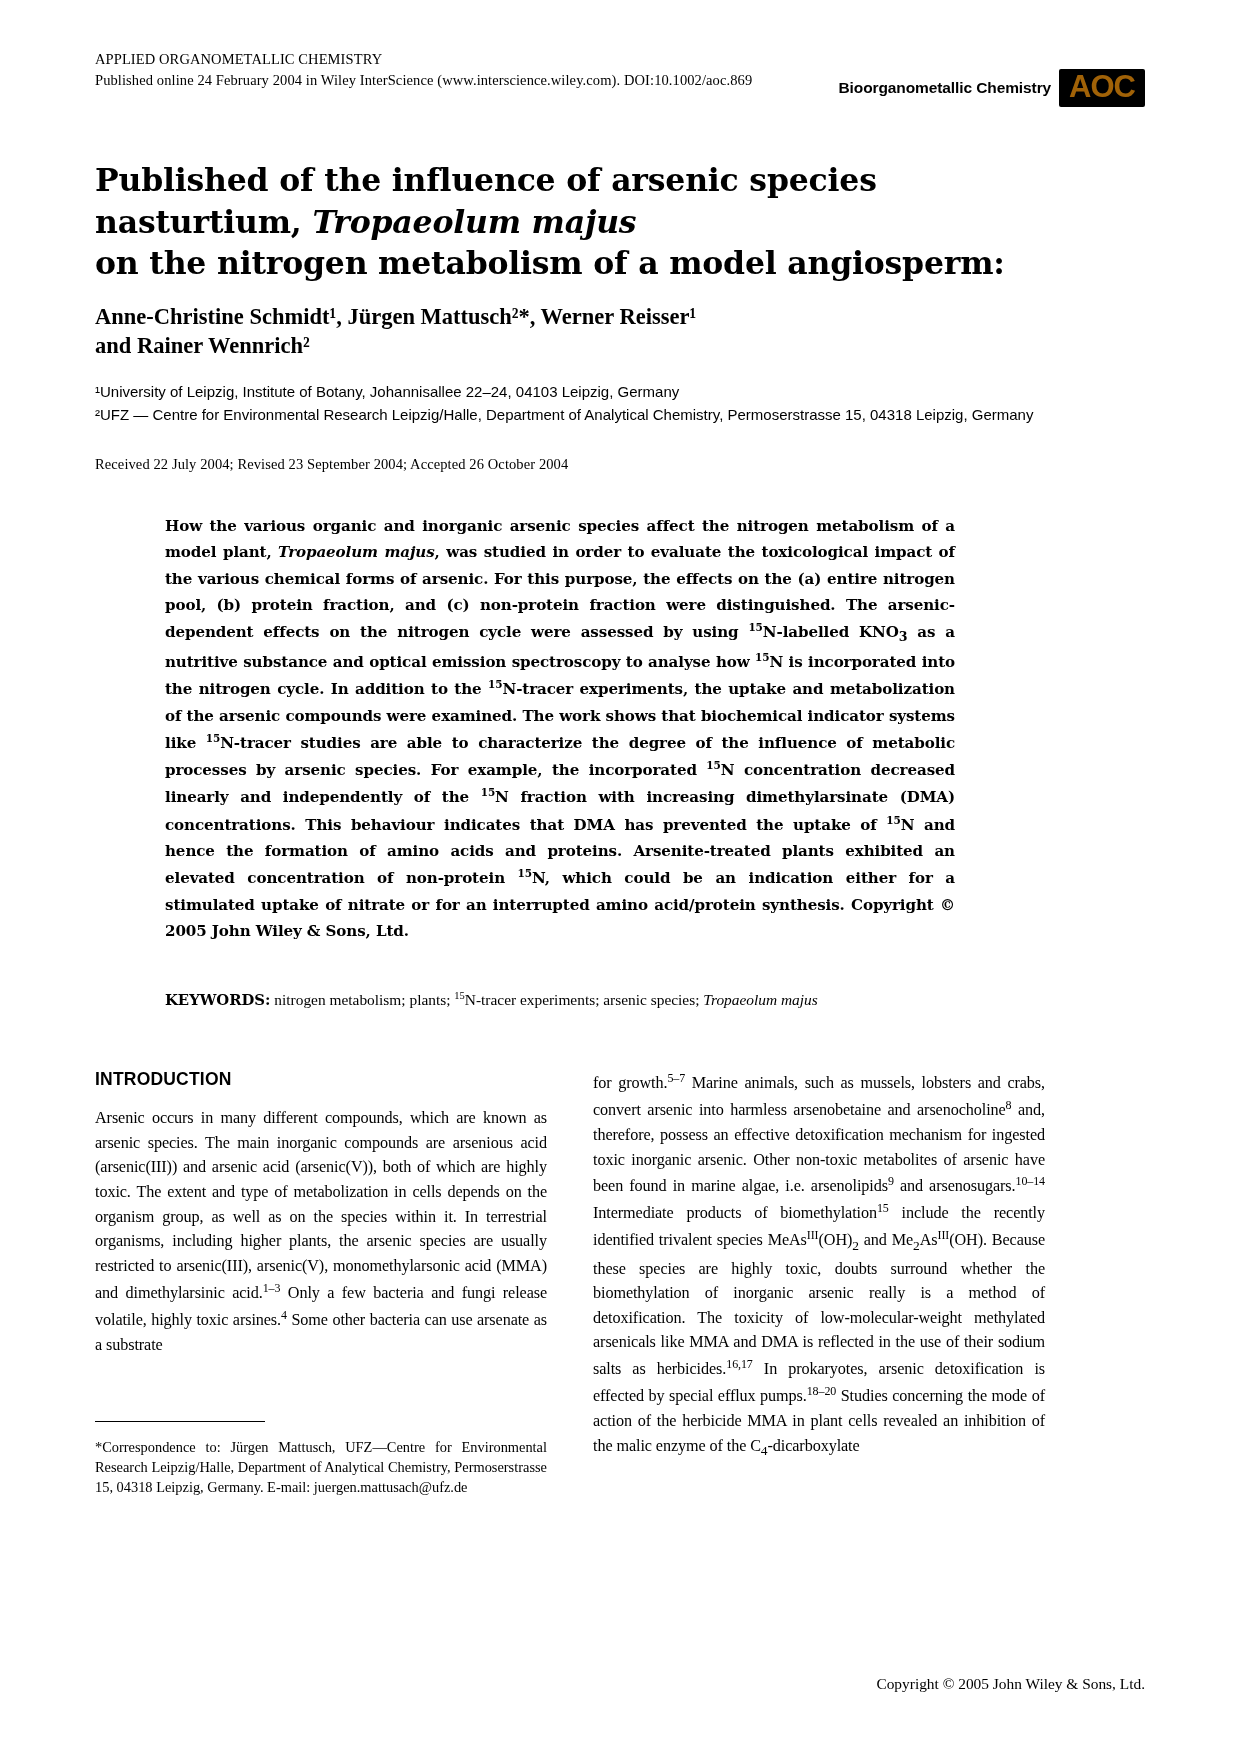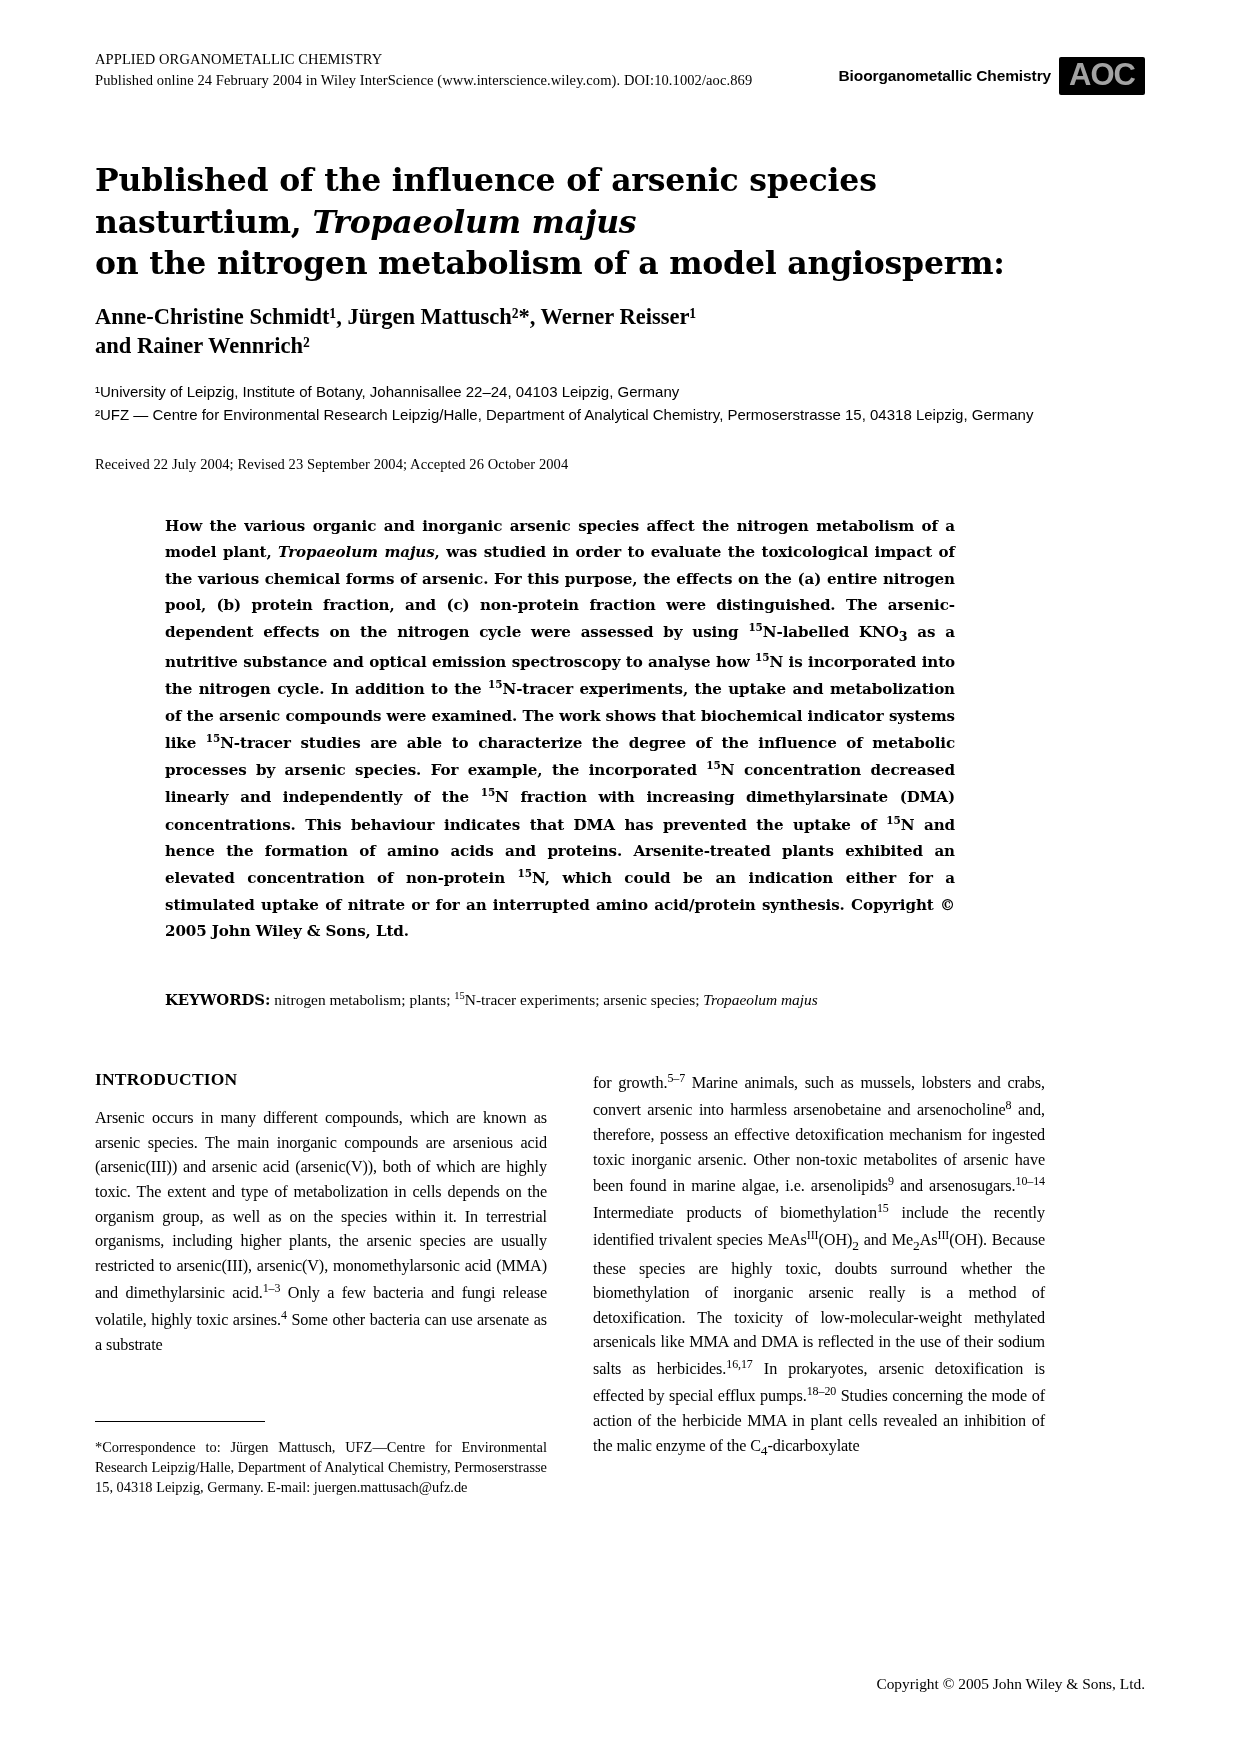--- a/index.html
+++ b/index.html
@@ -31,34 +31,34 @@
     line-height: 1.45;
     letter-spacing: 0.1px;
   }
   .mast-left .line1 { font-variant: normal; }
   .mast-left .line2 { font-style: italic; }
   .mast-left .line2 b { font-style: normal; font-weight: bold; }
   .mast-left .line3 { }
   .mast-right {
     position: absolute;
     right: 0;
-    top: 8px;
+    top: 20px;
     display: flex;
     align-items: center;
     gap: 8px;
   }
   .mast-journal {
     font-family: "Liberation Sans", sans-serif;
     font-weight: bold;
     font-size: 15.5px;
     letter-spacing: -0.1px;
   }
   .aoc-logo {
     background: #000000;
-    color: #a3a3a3;
+    color: #a16207;
     font-family: "Liberation Sans", sans-serif;
     font-weight: bold;
     font-size: 31px;
     letter-spacing: -1px;
     padding: 2px 10px 5px 10px;
     line-height: 1;
     border-radius: 2px;
   }
 
   
@@ -120,21 +120,21 @@
   .cols {
     margin-top: 60px;
     display: flex;
     gap: 46px;
   }
   .col {
     width: 452px;
     position: relative;
   }
   h2.section {
-    font-family: Liberation Serif, serif;
+    font-family: Liberation Sans, sans-serif;
     font-weight: bold;
     font-size: 17.5px;
     margin: 0 0 16px 0;
     letter-spacing: 0.2px;
   }
   p.body {
     margin: 0 0 0 0;
     font-size: 16.2px;
     line-height: 1.52;
     text-align: justify;

